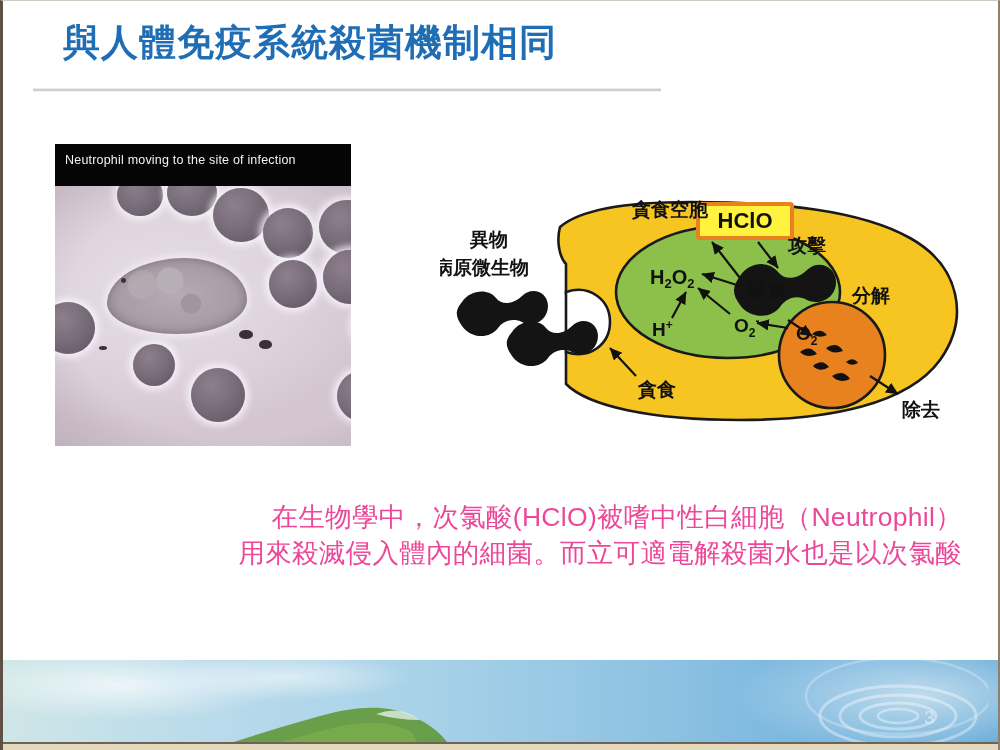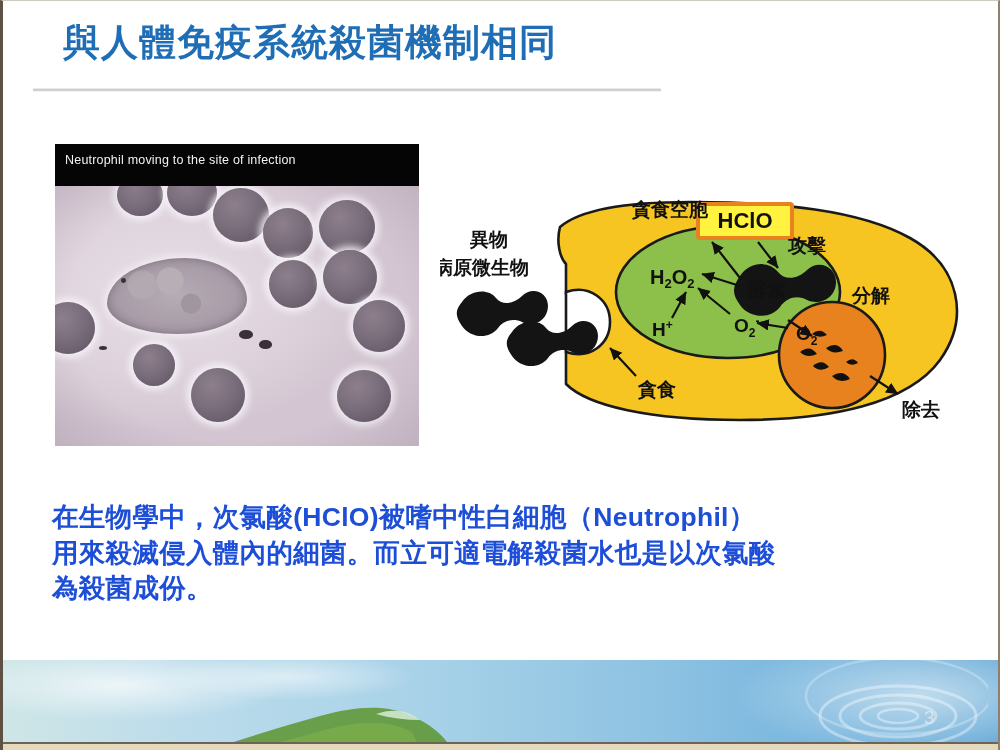--- a/index.html
+++ b/index.html
@@ -48,21 +48,21 @@
   }
   #title-rule {
     position: absolute; left: 33px; top: 88px;
     width: 628px; height: 4px;
     background: linear-gradient(to bottom, #e9e9e9 0 1px, #cfcfcf 1px 3px, #f4f4f4 3px 4px);
   }
 
   
   #photo-panel {
     position: absolute; left: 55px; top: 144px;
-    width: 364px; height: 302px;
+    width: 296px; height: 302px;
     overflow: hidden;
     background: #000;
   }
   #photo-caption-bar {
     position: absolute; left: 0; top: 0; width: 100%; height: 42px;
     background: #050505;
     z-index: 4;
   }
   #photo-caption {
     position: absolute; left: 10px; top: 9px;
@@ -111,25 +111,26 @@
   
   #diagram {
     position: absolute; left: 440px; top: 180px;
     width: 548px; height: 260px;
   }
   #diagram svg { display: block; }
 
   
   #body-text {
     position: absolute; left: 52px; top: 500px; width: 910px;
-    color: #1d4ed8;
-    font-weight: bold;
+    color: #ec4899;
+    font-weight: normal;
     font-size: 26.5px;
     line-height: 1.34;
     letter-spacing: .3px;
+    text-align: right;
   }
   #body-text .ln { display: block; white-space: nowrap; }
 
   
   #footer-band {
     position: absolute; left: 0; right: 0; top: 660px; height: 84px;
     overflow: hidden;
     background:
       radial-gradient(ellipse 30% 120% at 92% 42%, rgba(255,255,255,.55) 0%, rgba(255,255,255,0) 62%),
       radial-gradient(ellipse 22% 95% at 92% 42%, rgba(120,180,215,.55) 0%, rgba(120,180,215,0) 70%),
@@ -316,21 +317,20 @@
         <text x="462" y="236">除去</text>
         <text x="30" y="66">異物</text>
         <text x="-6" y="94">病原微生物</text>
       </g>
     </svg>
   </div>
 
   <div id="body-text">
     <span class="ln">在生物學中，次氯酸(HClO)被嗜中性白細胞（Neutrophil）</span>
     <span class="ln">用來殺滅侵入體內的細菌。而立可適電解殺菌水也是以次氯酸</span>
-    <span class="ln">為殺菌成份。</span>
   </div>
 
   <div id="footer-band">
     <div id="footer-cloudwash"></div>
     <svg id="footer-leaf" viewBox="0 0 300 70" xmlns="http://www.w3.org/2000/svg">
       <path d="M0 70 C40 56 90 40 140 26 C176 16 206 14 232 26 C250 34 262 44 270 56 L282 70 Z" fill="#63993c" opacity=".92"></path>
       <path d="M40 70 C80 58 120 46 160 36 C190 30 214 32 232 42 L246 70 Z" fill="#7aad4b" opacity=".8"></path>
       <path d="M196 24 C212 18 228 20 240 30 C226 30 210 28 196 24 Z" fill="#dff0e0" opacity=".8"></path>
     </svg>
     <svg id="footer-ripples" viewBox="0 0 240 140" xmlns="http://www.w3.org/2000/svg">

